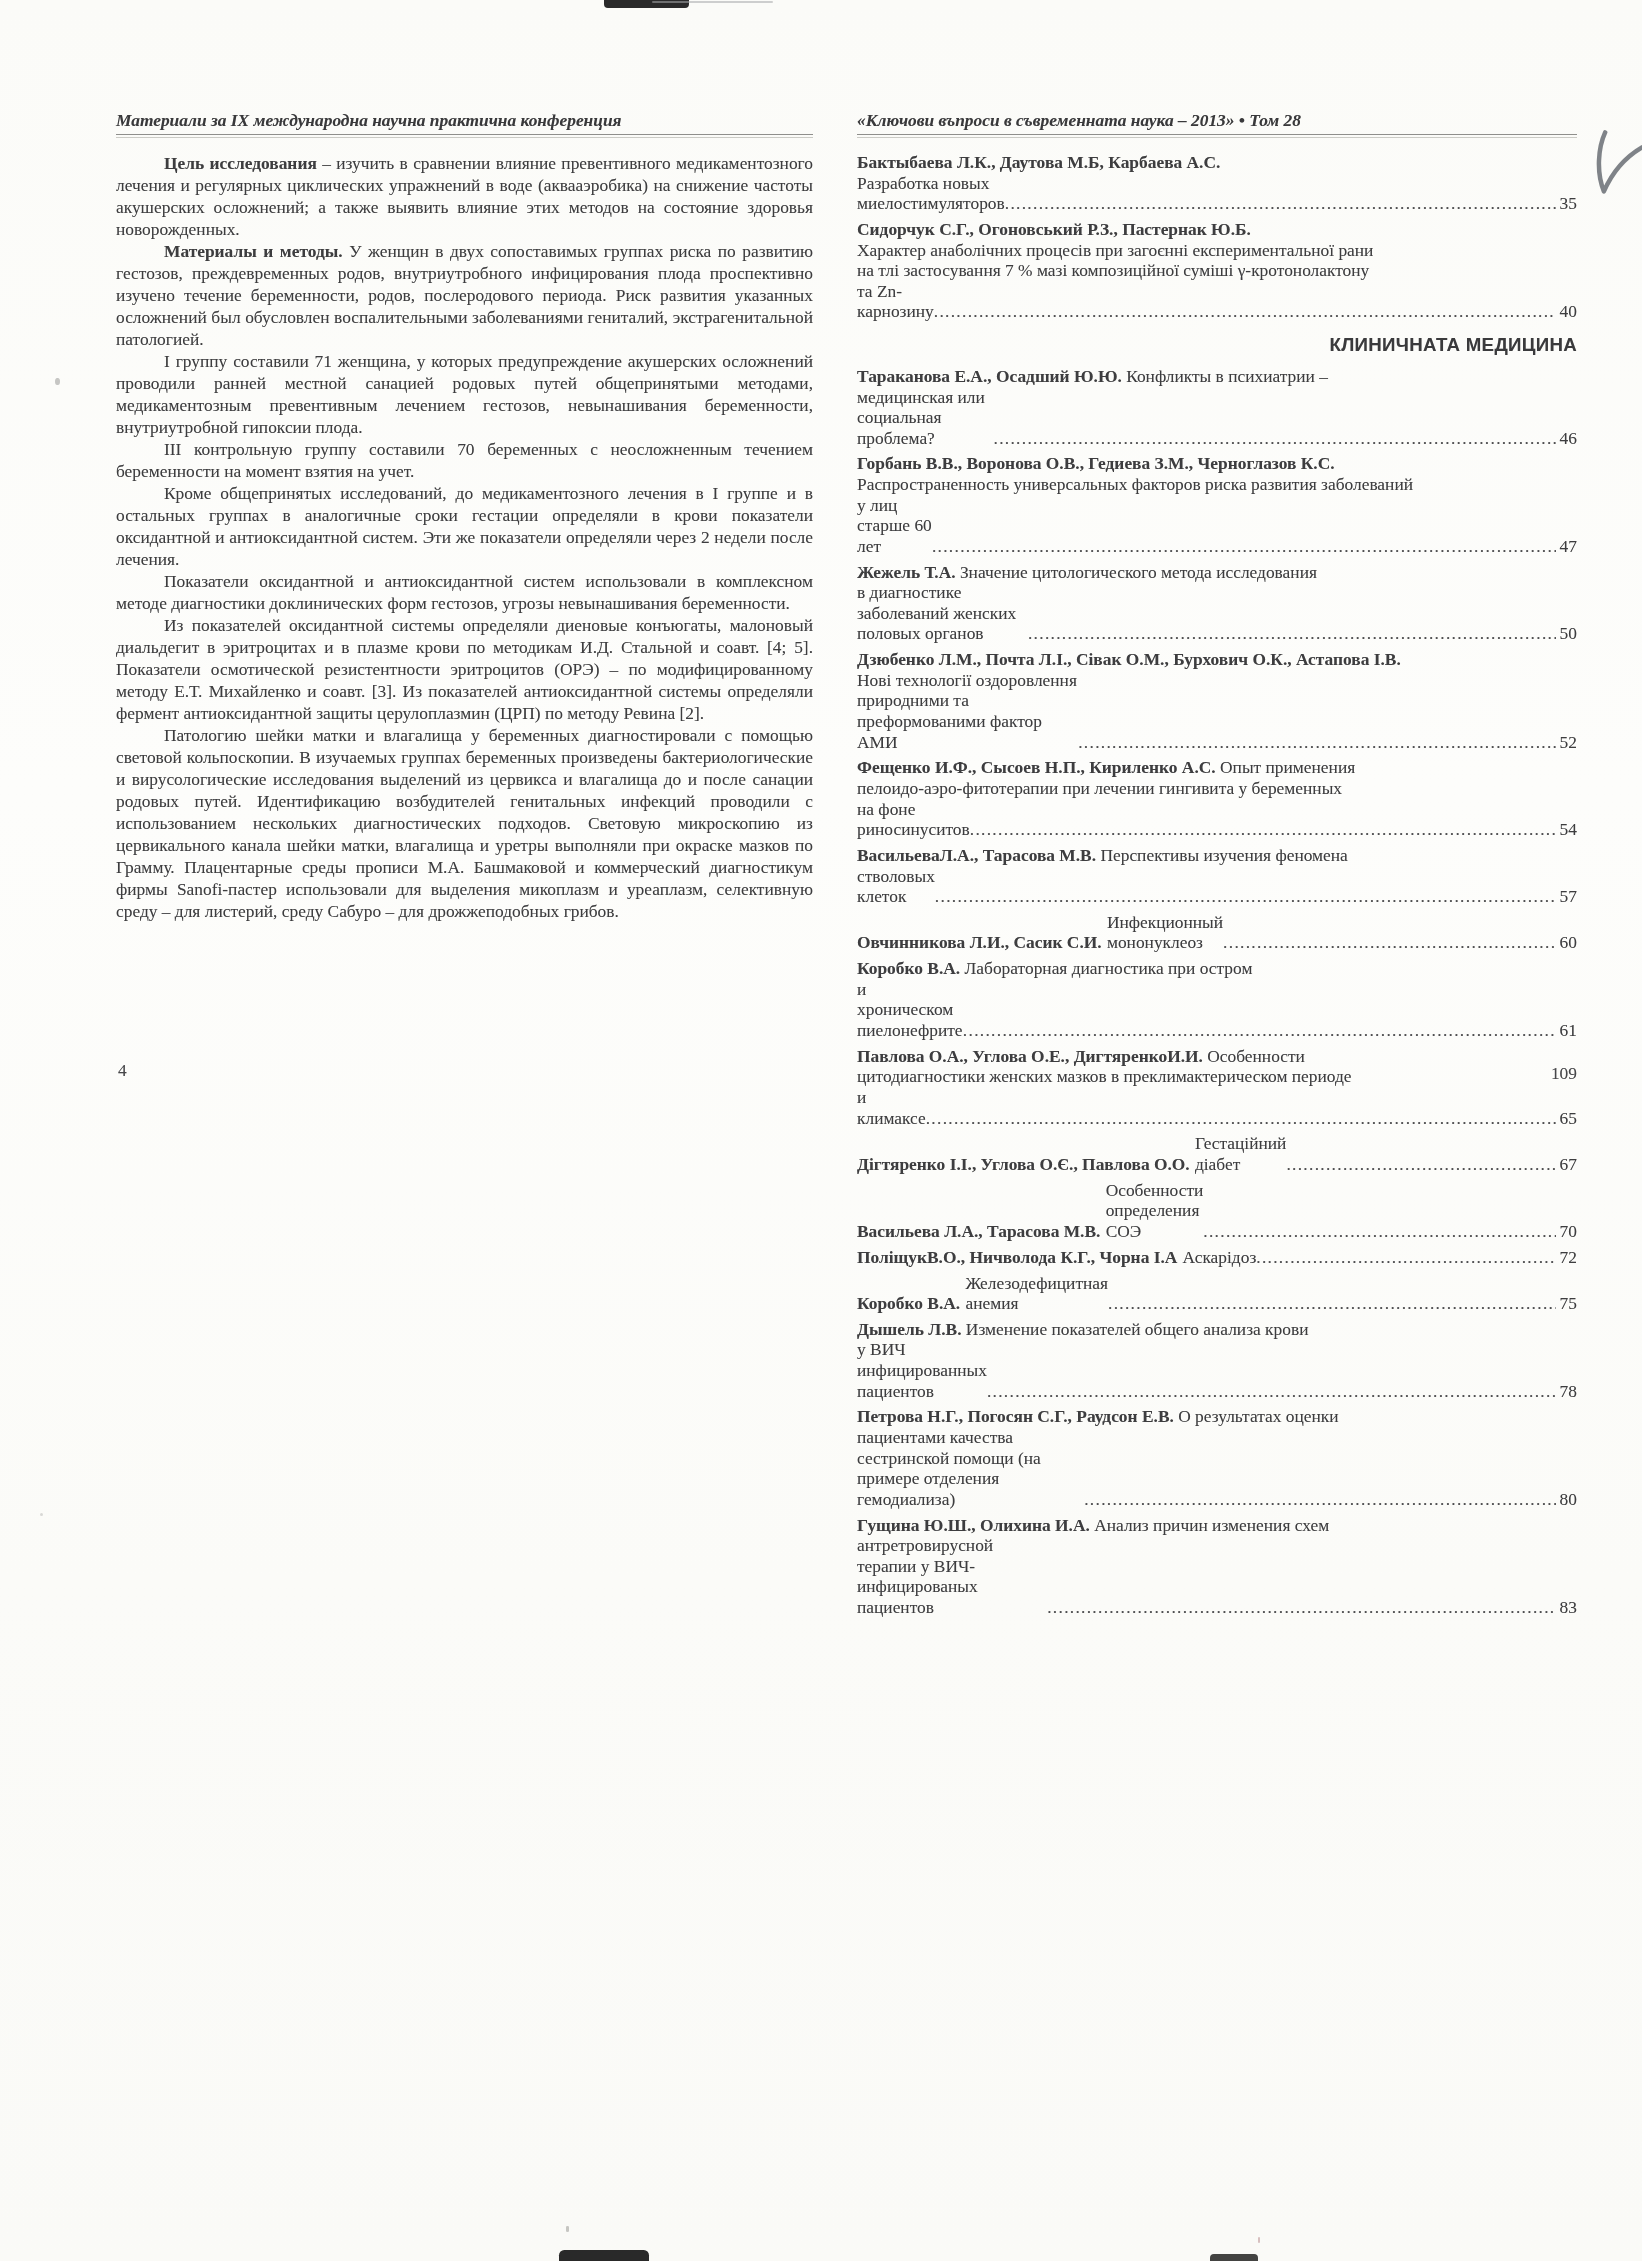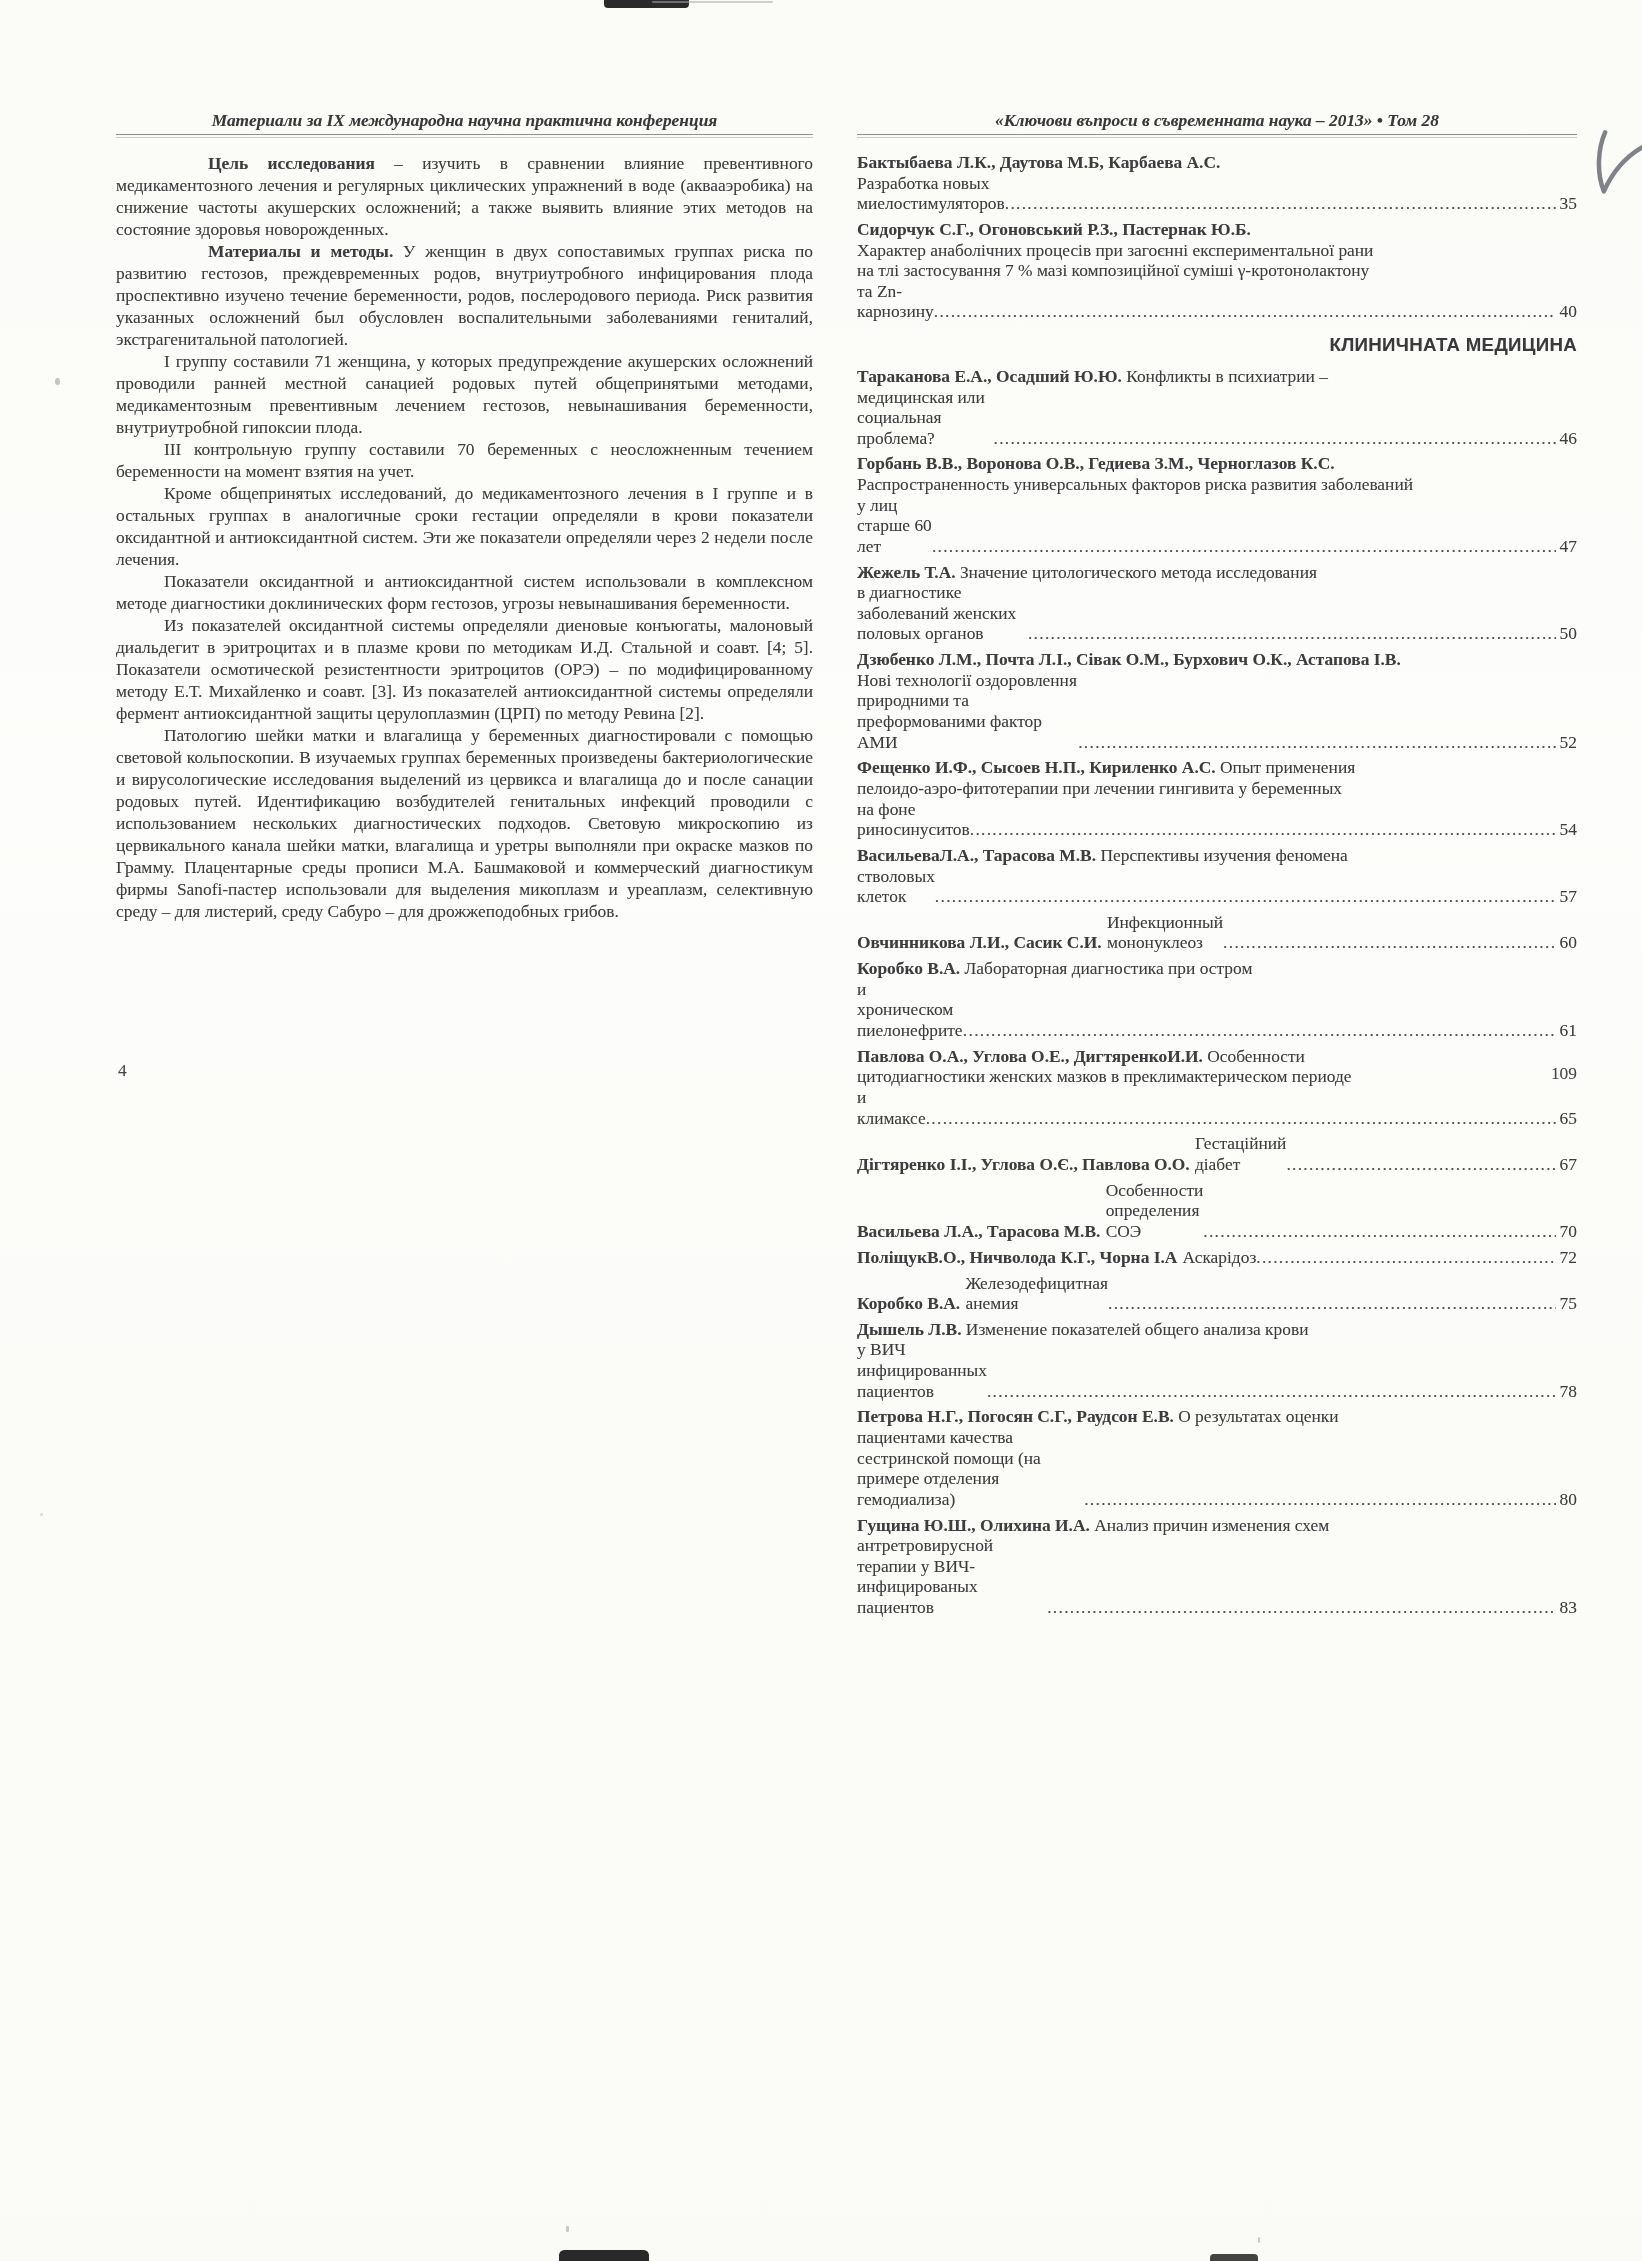--- a/index.html
+++ b/index.html
@@ -8,28 +8,28 @@
     width:1643px;height:2261px;
     background:linear-gradient(180deg,#fbfbf8 0%,#fdfdfb 35%,#fbfbf8 70%,#fafaf7 100%);
     font-family:"Liberation Serif","DejaVu Serif",serif;
     color:#3d3d3f;
     overflow:hidden;
   }
   .page{position:absolute;top:111px;}
   .page-left{left:116px;width:697px;}
   .page-right{left:857px;width:720px;}
   .running-header{
-    text-align:center;font-style:italic;font-weight:700;
+    font-style:italic;font-weight:700;
     font-size:17.4px;line-height:19.3px;color:#39393b;
     text-shadow:0 0 0.6px rgba(90,90,90,.35);
   }
   .rule{height:1.9px;border-top:1.3px solid #8f8f8c;border-bottom:0.6px solid #cbcbc6;margin-top:3.9px;}
   .body-text{margin-top:14px;font-size:17.4px;line-height:22px;text-shadow:0 0 0.6px rgba(80,80,80,.30);}
   .para{margin:0;text-indent:48px;text-align:justify;}
-  .para b{font-weight:700;margin-left:44px;}
+  .para b{font-weight:700;}
   .toc{margin-top:14px;font-size:17.4px;line-height:20.6px;text-shadow:0 0 0.6px rgba(80,80,80,.30);}
   .toc-entry{margin:0 0 5.2px 0;}
   .toc-line{margin:0;}
   .toc-line b{font-weight:700;}
   .toc-last{display:flex;align-items:flex-end;}
   .toc-last b{margin-right:.3em;flex:0 0 auto;}
   .toc-last .t{flex:0 1 auto;}
   .dots{flex:1 1 auto;min-width:7.7px;overflow:hidden;white-space:nowrap;letter-spacing:1.3px;color:#4c4c4e;}
   .dots::after{content:"..........................................................................................................................................................................................................................";}
   .toc-pg{margin-left:3.9px;flex:0 0 auto;}

